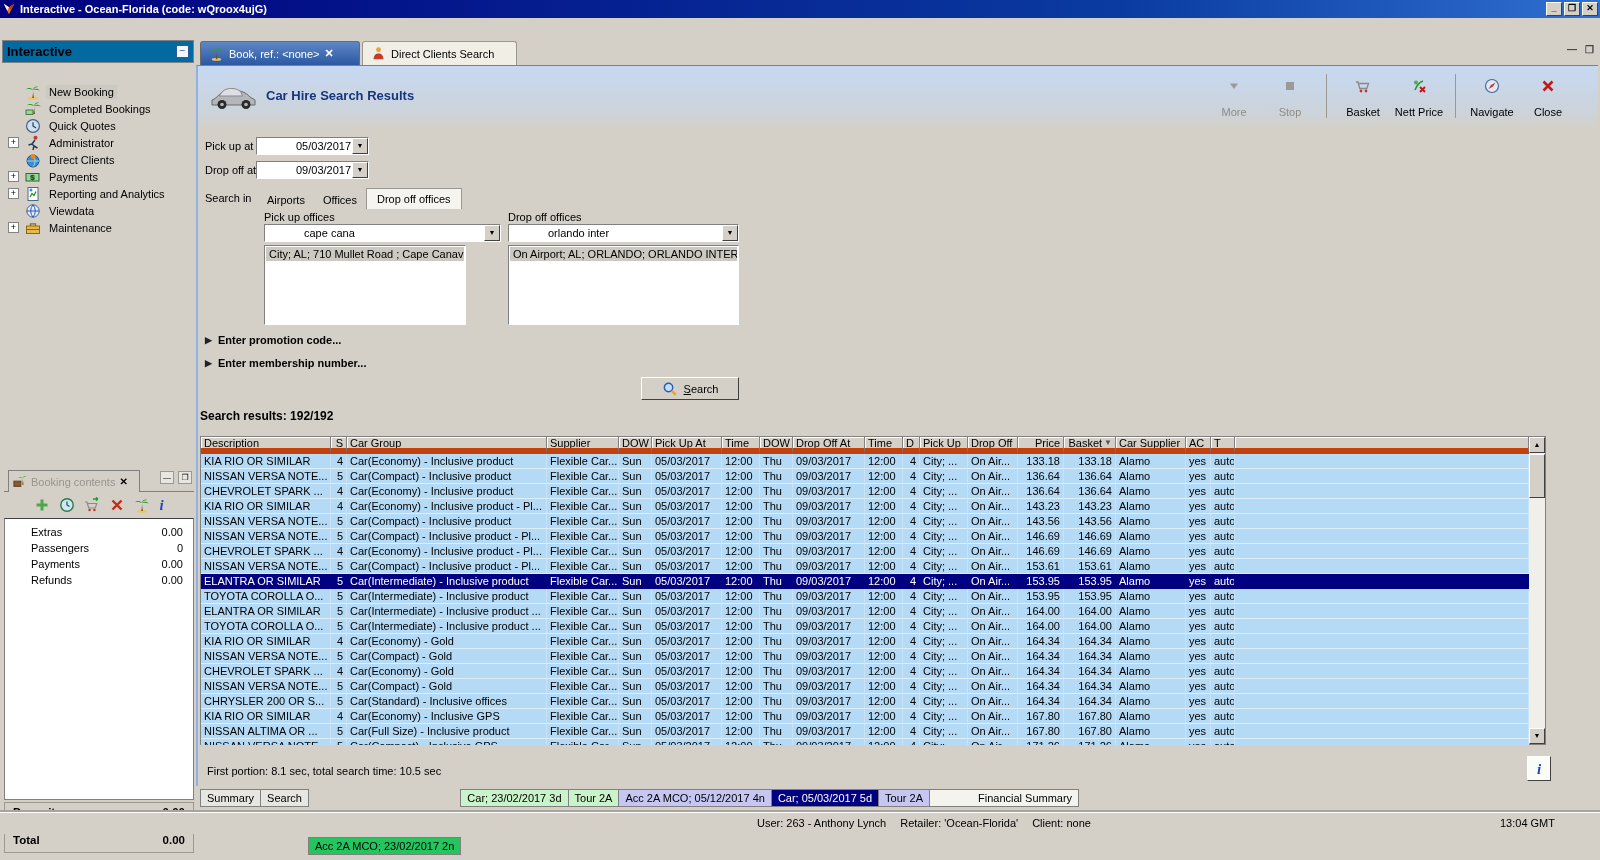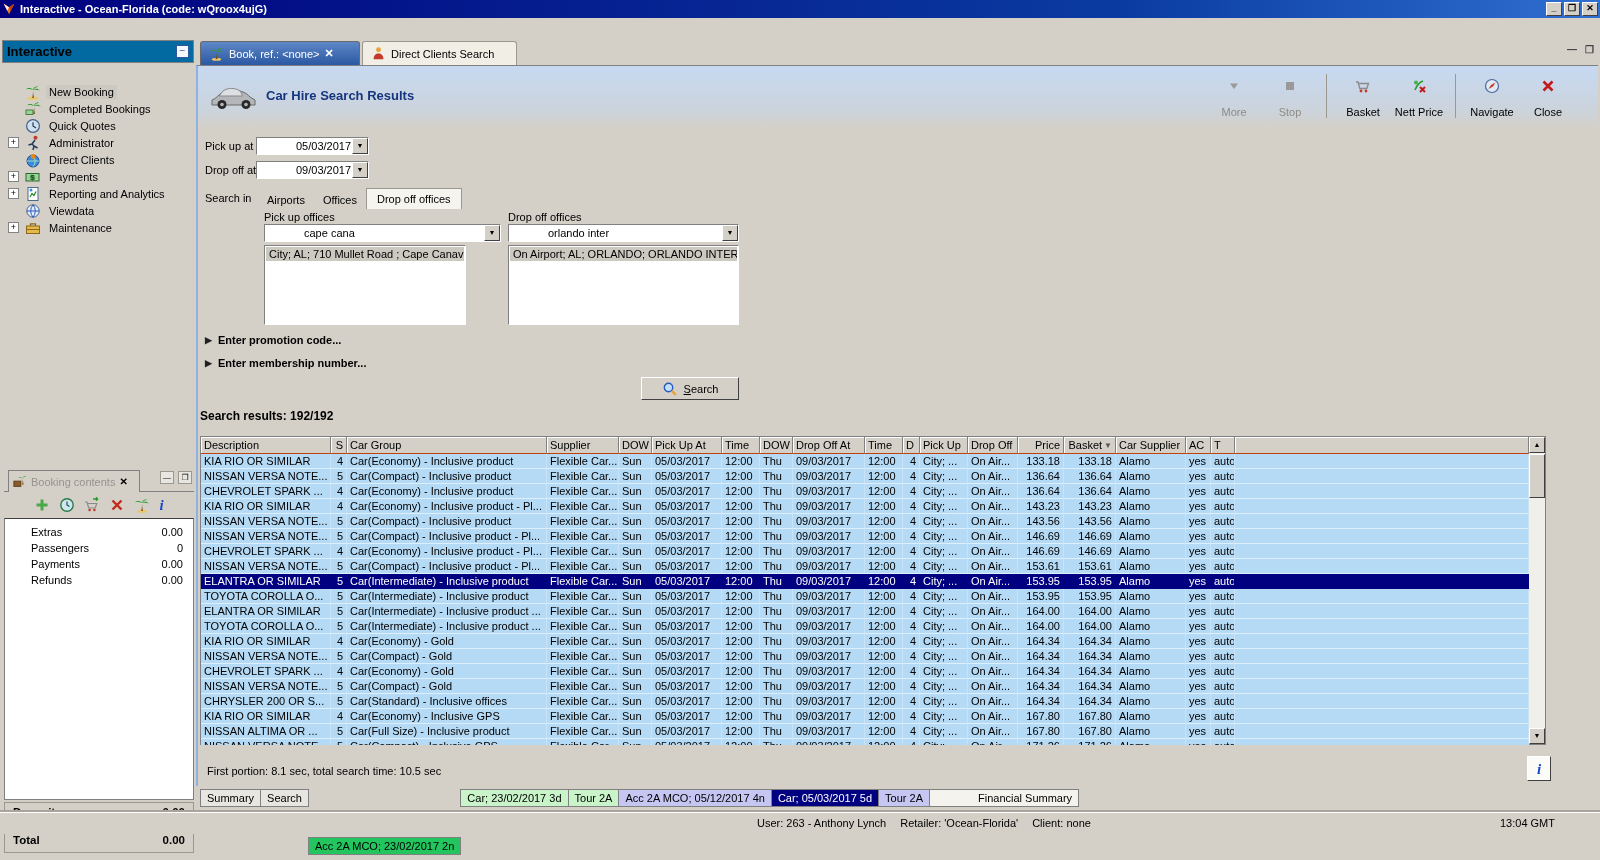--- a/index.html
+++ b/index.html
@@ -112,21 +112,21 @@
   #search-btn .sbl { display:inline-block; }
   #search-btn .sbl::first-letter { text-decoration:underline; }
 
   
   #results-label { position:absolute; left:200px; top:409px; font-weight:bold; font-size:12px; }
   #table-wrap { position:absolute; left:200px; top:436px; width:1346px; height:309px;
     border:1px solid #808080; background:#fff; }
   .grid18 { display:grid;
     grid-template-columns:130px 16px 200px 72px 33px 70px 38px 33px 72px 38px 17px 48px 50px 46px 52px 70px 25px 24px minmax(0,1fr); }
   #thead { height:17px; width:1328px; }
-  .hcell { background:#d4d0c8; border-right:1px solid #808080; border-bottom:1px solid #c2410c;
+  .hcell { background:#d4d0c8; border-right:1px solid #808080; border-bottom:6px solid #c2410c;
     box-shadow:inset 1px 1px 0 #fff; padding:1px 3px; white-space:nowrap; overflow:hidden;
     display:flex; align-items:center; }
   .hcell.num { justify-content:flex-end; }
   .hcell .sort { margin-left:2px; font-size:8px; color:#555; }
   #rows { width:1328px; height:291px; overflow:hidden; }
   .trow { height:15px; background:#b5daf5; }
   .trow .tc { padding:0 3px; white-space:nowrap; overflow:hidden; line-height:15px;
     border-right:1px solid #c9e2f5; border-bottom:1px solid #ddeffc; }
   .trow .tc.num { text-align:right; }
   .trow.selected { background:#000080; color:#fff; }

